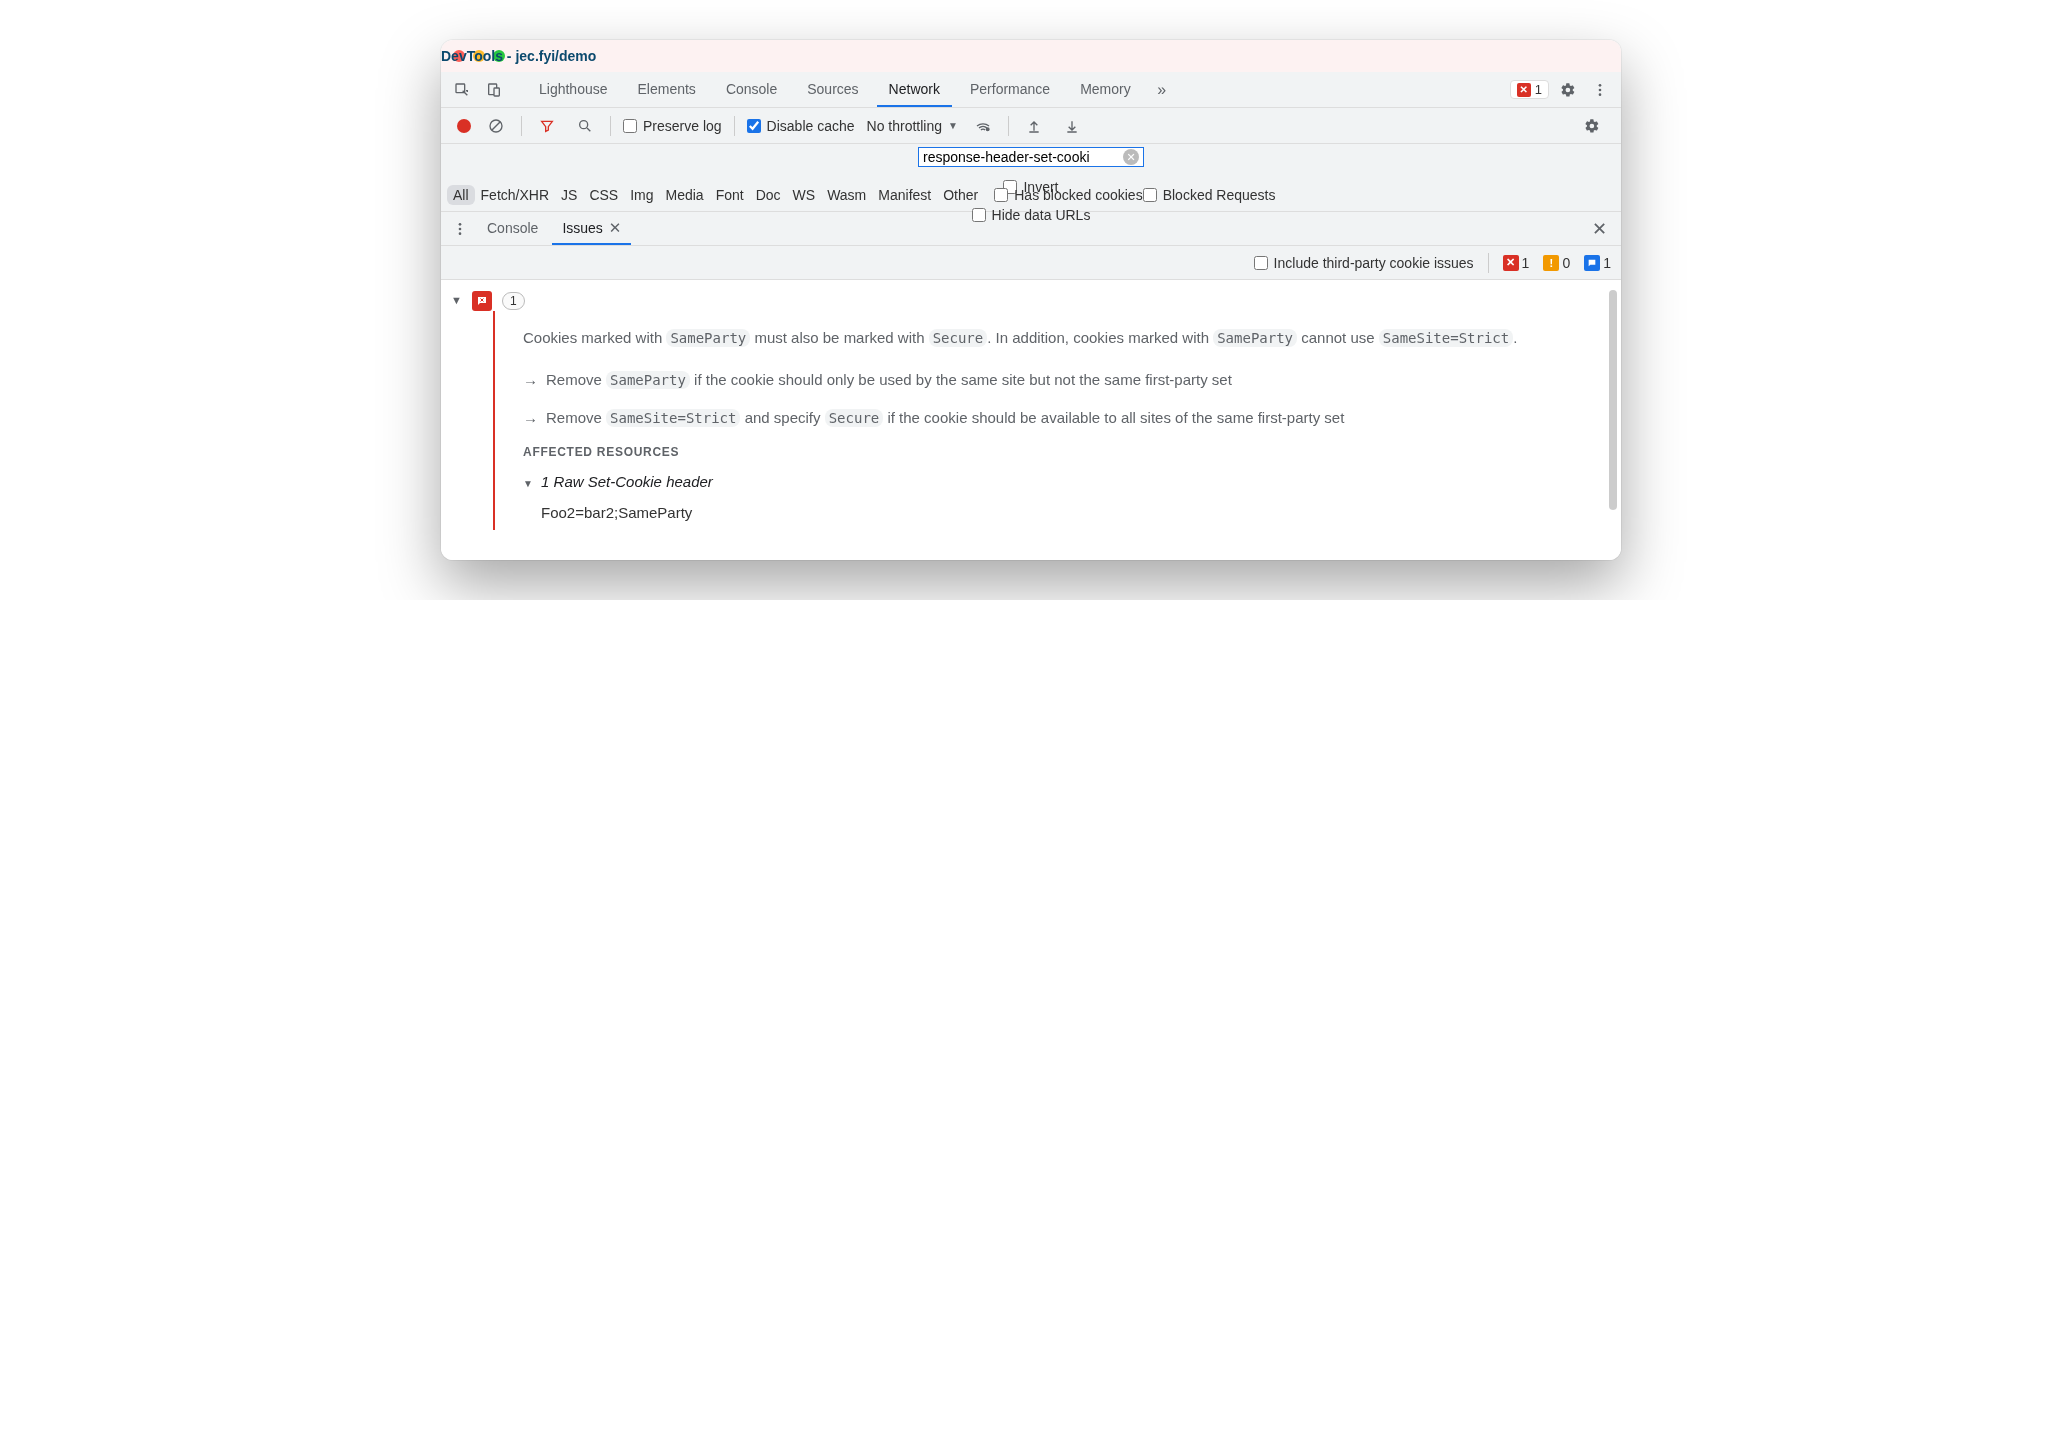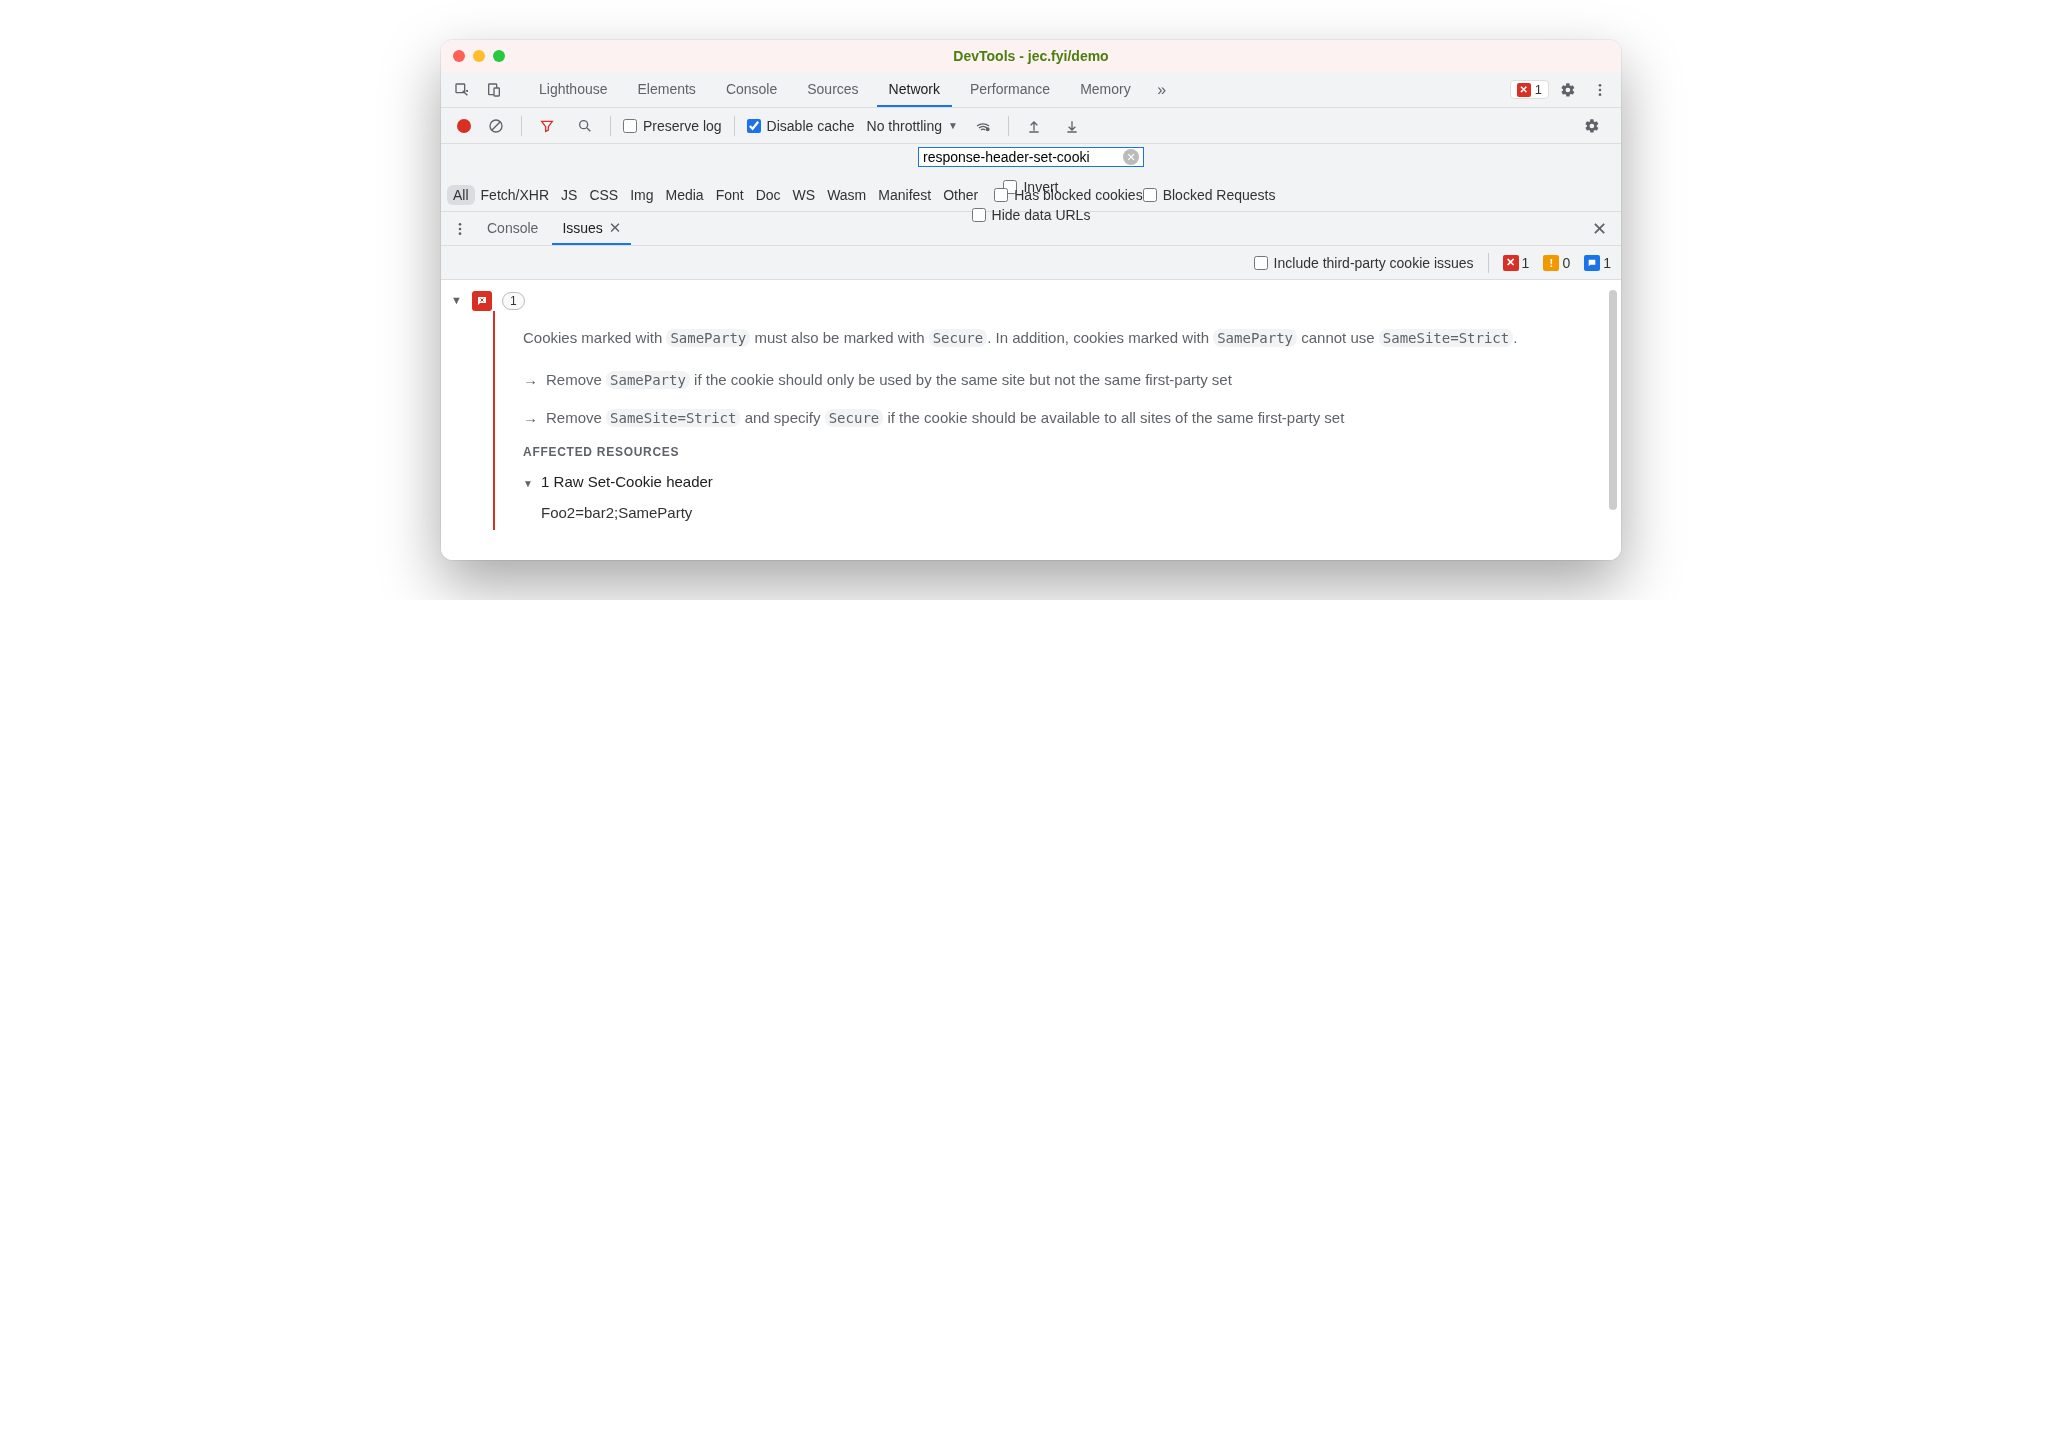--- a/index.html
+++ b/index.html
@@ -30,24 +30,24 @@
     display: flex;
     gap: 8px;
   }
   .dot { width: 12px; height: 12px; border-radius: 50%; }
   .dot.red { background: #fe5f57; }
   .dot.yellow { background: #febc2e; }
   .dot.green { background: #28c840; }
   .title-text {
     position: absolute;
     left: 0; right: 0;
-    text-align: center;
+    text-align: left;
     font-size: 14px;
     font-weight: 600;
-    color: #4d7c0f;
+    color: #0c4a6e;
   }
 
   .panel-tabs {
     display: flex;
     align-items: center;
     height: 36px;
     border-bottom: 1px solid #ddd;
     background: #f1f3f4;
     padding: 0 8px;
     gap: 6px;
@@ -184,21 +184,21 @@
     font-family: ui-monospace, Menlo, Consolas, monospace;
     background:#f1f3f4; padding:1px 4px; border-radius:8px; font-size:14px; color:#5f6368;
   }
   .issue-detail p { margin-bottom: 16px; }
   .arrow-item { display:flex; gap:8px; margin-bottom:12px; }
   .arrow-item .arr { color:#5f6368; }
   .aff-head {
     font-size:12px; font-weight:700; letter-spacing:0.06em;
     color:#5f6368; margin: 6px 0 6px 0;
   }
-  .res-row { font-size:15px; color:#202124; }
+  .res-row { font-size:15px; color:#202124;font-style:italic; }
   .res-row .tri { font-size:10px; color:#5f6368; margin-right:4px; }
   .res-sub { margin-left: 18px; font-size:15px; color:#333; margin-top:6px; }
   .scroll-ind {
     position:absolute; right:4px; top:10px; bottom:50px; width:8px;
     background:#ccc; border-radius:4px;
   }
 </style>
 </head>
 <body>
 

